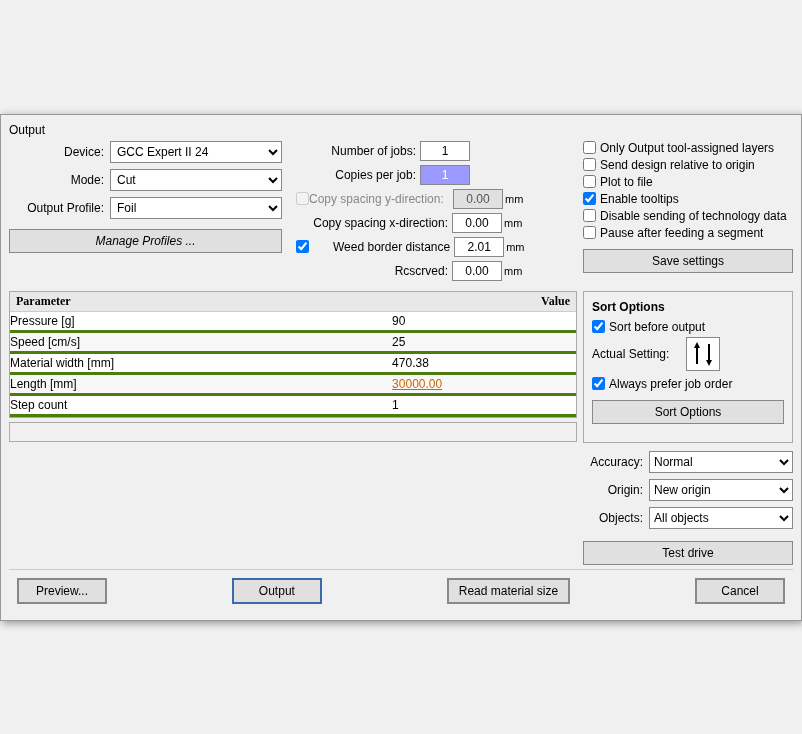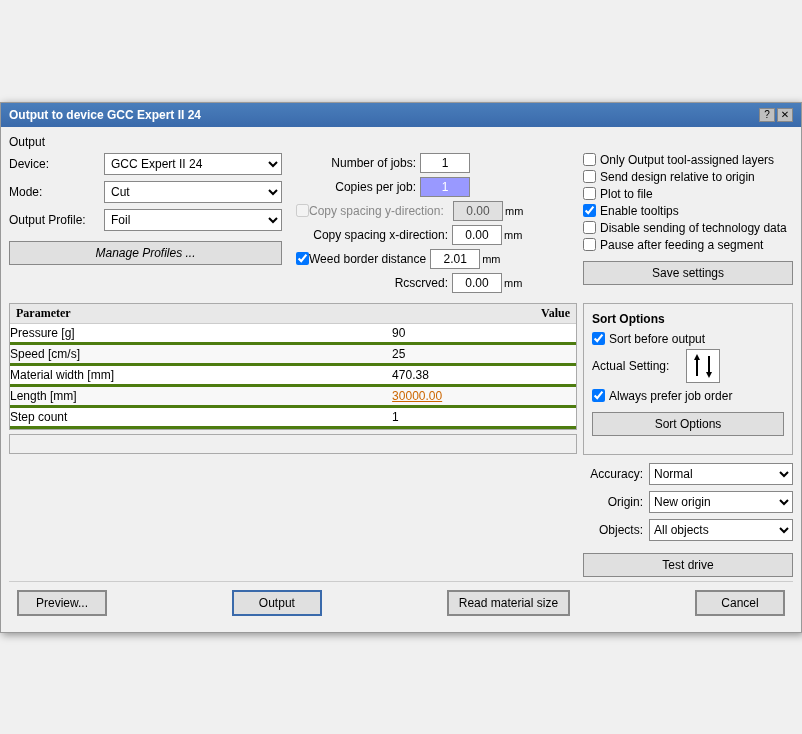--- a/index.html
+++ b/index.html
@@ -48,21 +48,23 @@
     }
     .window-body {
       padding: 8px;
     }
     .form-row {
       display: flex;
       align-items: center;
       margin-bottom: 6px;
     }
     .form-label {
+      text-align: right;
       min-width: 95px;
+      margin-right: 6px;
       font-size: 12px;
     }
     select.form-select {
       flex: 1;
       height: 22px;
       border: 1px solid #888;
       background: white;
       font-size: 12px;
       padding: 0 2px;
     }
@@ -277,27 +279,20 @@
       width: 210px;
       display: flex;
       flex-direction: column;
     }
   </style>
 </head>
 <body>
 
 <div class="window">
 
-  <div class="title-bar">
-    <span class="title-bar-title">Output to device GCC Expert II 24</span>
-    <div class="title-bar-buttons">
-      <button class="title-btn">?</button>
-      <button class="title-btn">✕</button>
-    </div>
-  </div>
 
   <div class="window-body">
     <div style="font-size:12px; margin-bottom:4px;">Output</div>
 
     <div class="top-form-row">
 
       <div class="top-left">
         
         <div class="form-row">
           <span class="form-label">Device:</span>
@@ -342,21 +337,21 @@
         </div>
 
         <div style="display:flex; align-items:center; margin-bottom:4px; font-size:12px;">
           <span style="min-width:152px; text-align:right; margin-right:4px;">Copy spacing x-direction:</span>
           <input type="text" class="spacing-input white" value="0.00" style="">
           <span class="mm-label">mm</span>
         </div>
 
         <div style="display:flex; align-items:center; margin-bottom:4px; font-size:12px;">
           <input type="checkbox" checked="" style="">
-          <span style="margin-right:4px;">Weed border distance</span>
+          <span style="margin-right:4px;margin-left:24px;">Weed border distance</span>
           <input type="text" class="weed-input" value="2.01" style="">
           <span class="mm-label">mm</span>
         </div>
 
         <div style="display:flex; align-items:center; margin-bottom:4px; font-size:12px;">
           <span style="min-width:152px; text-align:right; margin-right:4px;">Rcscrved:</span>
           <input type="text" class="spacing-input white" value="0.00" style="">
           <span class="mm-label">mm</span>
         </div>
       </div>

